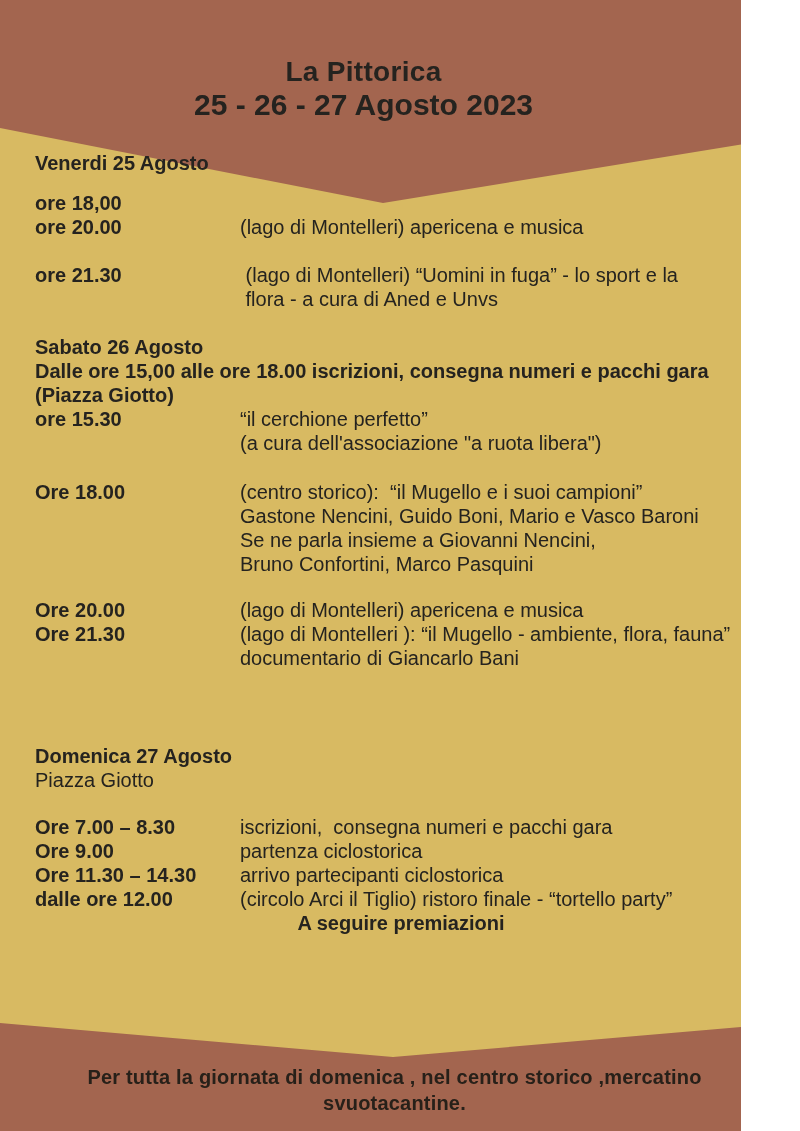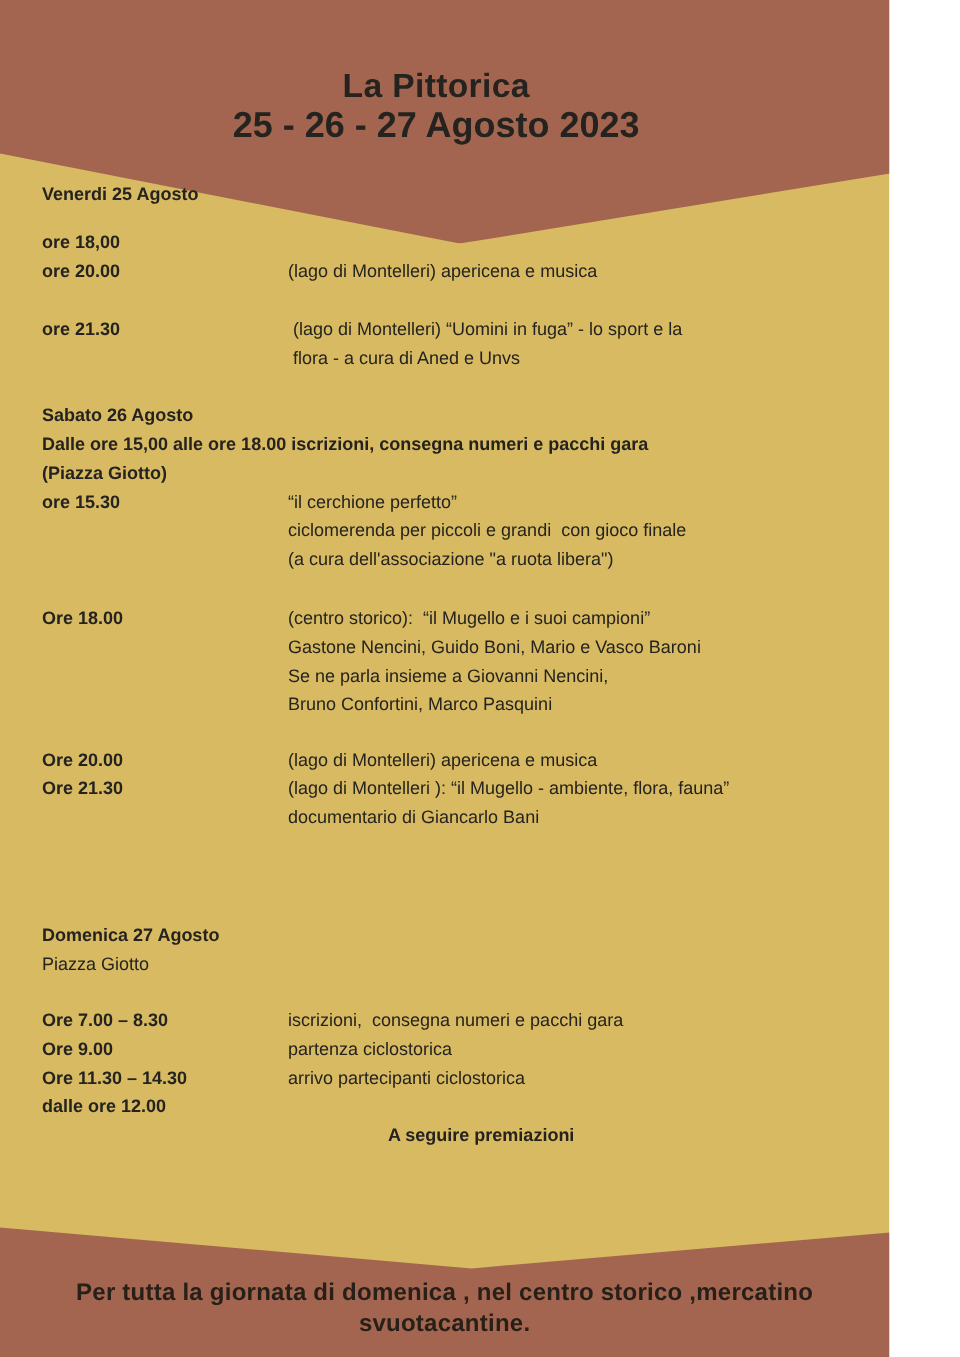--- a/index.html
+++ b/index.html
@@ -47,21 +47,21 @@
   .subtitle {
     font-size: 30px;
     font-weight: bold;
     line-height: 34px;
   }
   .content {
     position: absolute;
     top: 151px;
     left: 35px;
     width: 732px;
-    font-size: 15px;
+    font-size: 20px;
     line-height: 24px;
     z-index: 1;
   }
   .h { font-weight: bold; white-space: pre-wrap; }
   .plain { font-weight: normal; white-space: pre-wrap; }
   .row { display: grid; grid-template-columns: 205px 1fr; }
   .time { font-weight: bold; }
   .desc div { white-space: pre-wrap; }
   .closing { text-align: center; font-weight: bold; }
   .mt22 { margin-top: 22px; }
@@ -75,20 +75,21 @@
     top: 1064px;
     left: 0;
     width: 100%;
     text-align: center;
     font-size: 20px;
     font-weight: bold;
     line-height: 26px;
     letter-spacing: 0.2px;
     color: #272019;
     z-index: 2;
+    padding-left: 24px;
   }
 </style>
 </head>
 <body>
 
 <div class="page">
 
   <div class="band header-band"></div>
   <div class="band footer-band"></div>
 
@@ -124,21 +125,20 @@
 
     <section>
       <div class="h mt24">Sabato 26 Agosto</div>
       <div class="h">Dalle ore 15,00 alle ore 18.00 iscrizioni, consegna numeri e pacchi gara</div>
       <div class="h">(Piazza Giotto)</div>
 
       <div class="row">
         <div class="time">ore 15.30</div>
         <div class="desc">
           <div>“il cerchione perfetto”</div>
-          <div>ciclomerenda per piccoli e grandi  con gioco finale</div>
           <div>(a cura dell'associazione "a ruota libera")</div>
         </div>
       </div>
 
       <div class="row mt25">
         <div class="time">Ore 18.00</div>
         <div class="desc">
           <div>(centro storico):  “il Mugello e i suoi campioni”</div>
           <div>Gastone Nencini, Guido Boni, Mario e Vasco Baroni</div>
           <div>Se ne parla insieme a Giovanni Nencini,</div>
@@ -182,20 +182,23 @@
 
       <div class="row">
         <div class="time">Ore 11.30 – 14.30</div>
         <div class="desc">
           <div>arrivo partecipanti ciclostorica</div>
         </div>
       </div>
 
       <div class="row">
         <div class="time">dalle ore 12.00</div>
+        <div class="desc">
+          <div>(circolo Arci il Tiglio) ristoro finale - “tortello party”</div>
+        </div>
       </div>
 
       <div class="closing">A seguire premiazioni</div>
     </section>
 
   </main>
 
   <div class="footer-note">Per tutta la giornata di domenica , nel centro storico ,mercatino svuotacantine.</div>
 
 </div>

